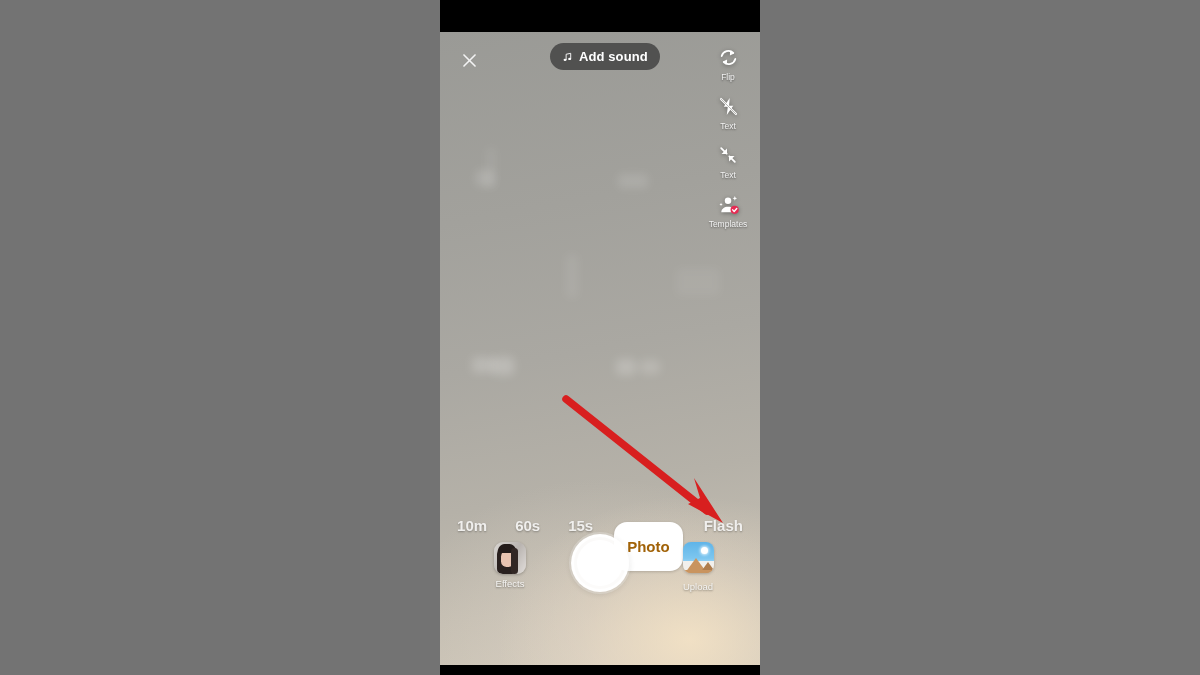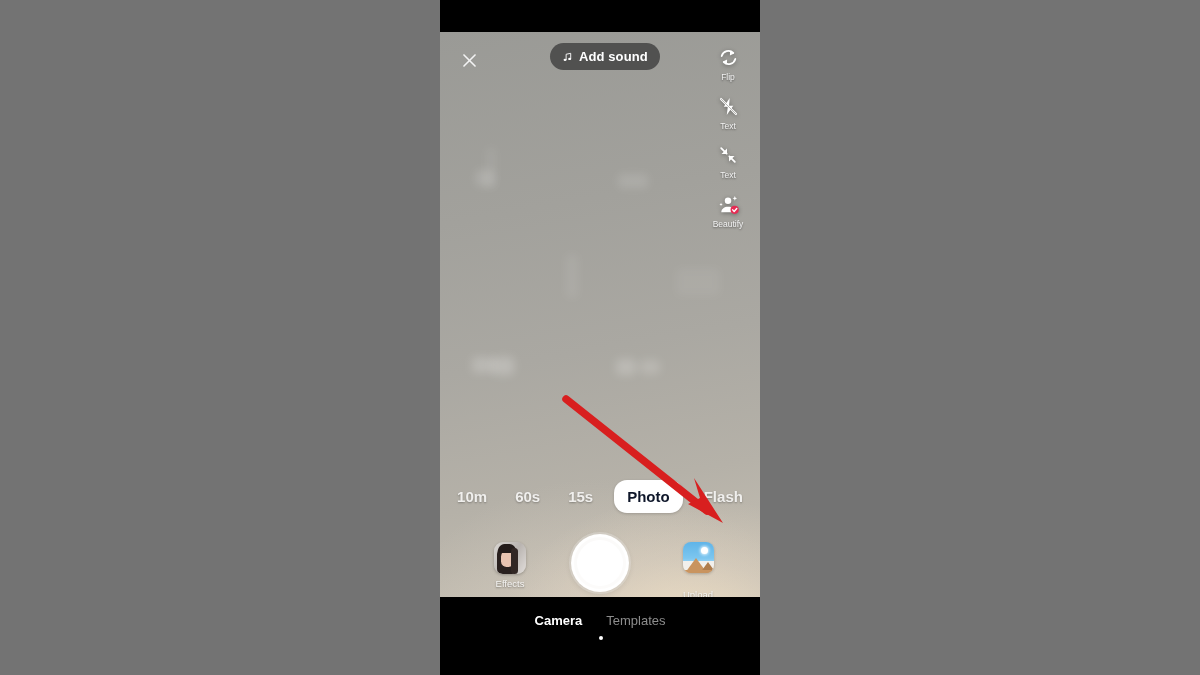--- a/index.html
+++ b/index.html
@@ -146,25 +146,26 @@
     color: #f0efed;
     font-size: 15px;
     font-weight: bold;
     text-shadow: 0 1px 2px rgba(0,0,0,0.3);
     padding: 4px 7px;
     cursor: pointer;
     white-space: nowrap;
   }
   .mode-item.active {
     background: #ffffff;
-    color: #0f172a;
+    color: #a16207;
     border-radius: 13px;
-    padding: 8px 13px;
+    padding: 16px 13px;
     text-shadow: none;
     box-shadow: 0 1px 3px rgba(0,0,0,0.18);
+    margin-top: 42px;
   }
 
   
   #capture-row {
     position: absolute;
     left: 0;
     top: 488px;
     width: 320px;
     height: 82px;
   }
@@ -243,21 +244,21 @@
   }
 
   #upload-button {
     position: absolute;
     right: 34px;
     top: 22px;
     width: 56px;
     display: flex;
     flex-direction: column;
     align-items: center;
-    gap: 16px;
+    gap: 8px;
     cursor: pointer;
   }
   #upload-thumb {
     width: 31px; height: 31px;
     border-radius: 8px;
     overflow: hidden;
     position: relative;
     background: linear-gradient(180deg, #5fb4e8 0%, #7cc6ef 52%, #8ccdf2 60%, #f2f0ec 61%, #f2f0ec 100%);
     box-shadow: 0 1px 3px rgba(0,0,0,0.22);
   }
@@ -411,21 +412,21 @@
           <span class="rail-icon">
             <svg width="23" height="23" viewBox="0 0 24 24">
               <circle cx="11.5" cy="8" r="3.4" fill="#ffffff"></circle>
               <path d="M4.5 20c0-3.6 3.2-5.6 7-5.6s7 2 7 5.6z" fill="#ffffff"></path>
               <path d="M18.6 3.2 l0.7 1.7 1.7 0.7 -1.7 0.7 -0.7 1.7 -0.7 -1.7 -1.7 -0.7 1.7 -0.7z" fill="#ffffff"></path>
               <path d="M4.2 10.2 l0.5 1.2 1.2 0.5 -1.2 0.5 -0.5 1.2 -0.5 -1.2 -1.2 -0.5 1.2 -0.5z" fill="#ffffff"></path>
               <circle cx="18.4" cy="17.6" r="4.3" fill="#e62b53"></circle>
               <path d="M16.4 17.6 l1.5 1.6 2.7 -3" stroke="#ffffff" stroke-width="1.5" fill="none" stroke-linecap="round" stroke-linejoin="round"></path>
             </svg>
           </span>
-          <span class="rail-label">Beautify</span>
+          <span class="rail-label">Templates</span>
         </div>
 
       </div>
 
       <div id="mode-row">
         <span class="mode-item">10m</span>
         <span class="mode-item">60s</span>
         <span class="mode-item">15s</span>
         <span class="mode-item active">Photo</span>
         <span class="mode-item">Flash</span>
@@ -454,27 +455,20 @@
             <span class="mtn-b"></span>
             <span class="ground"></span>
           </span>
           <span class="capture-label">Upload</span>
         </div>
 
       </div>
 
     </div>
 
-    <div id="bottom-nav">
-      <div id="nav-tabs">
-        <span class="nav-tab active">Camera</span>
-        <span class="nav-tab inactive">Templates</span>
-      </div>
-      <div id="nav-indicator"></div>
-    </div>
 
   </div>
 
   <svg id="annotation-arrow">
     <g>
       <line x1="566" y1="399" x2="707" y2="511" stroke="#d81f1f" stroke-width="7.5" stroke-linecap="round"></line>
       <path d="M723 523 L688 504 L700 498 L694 478 Z" fill="#d81f1f"></path>
     </g>
   </svg>
 

